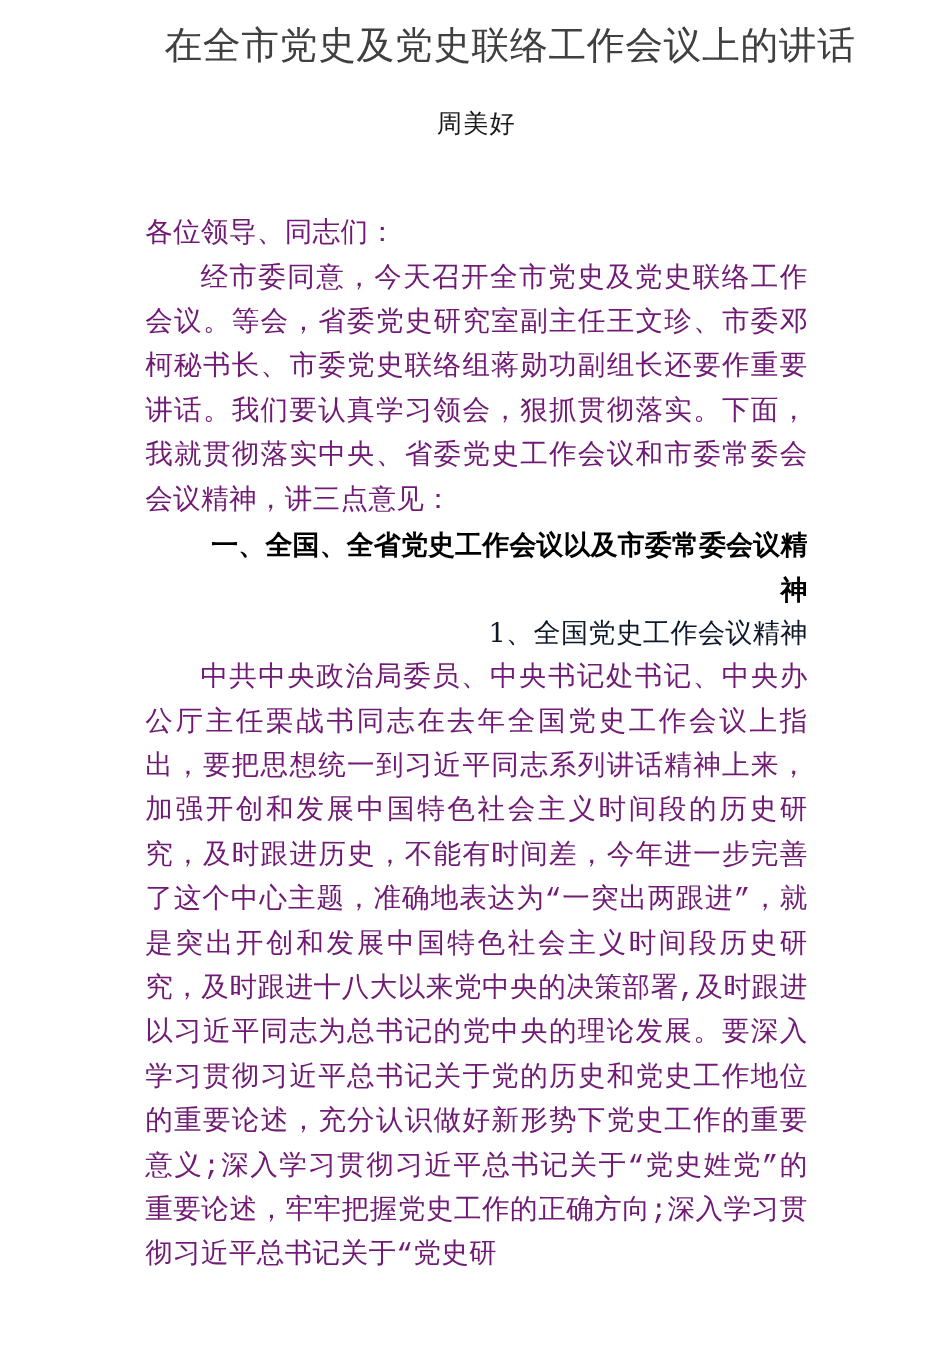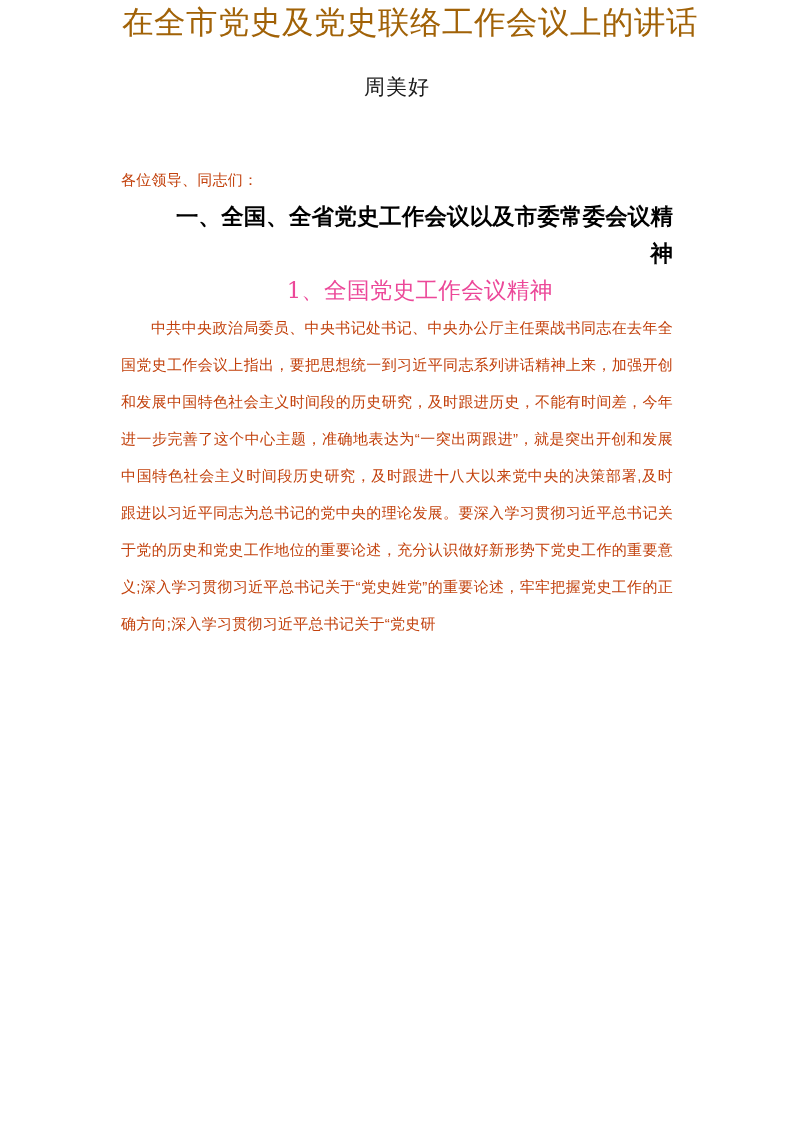--- a/index.html
+++ b/index.html
@@ -28,28 +28,28 @@
 
   .content {
     position: absolute;
     left: 121px;
     top: 0;
     width: 552px;
   }
 
   
   .doc-title {
-    margin: 1px;
+    margin: 16px;
     text-align: center;
     font-family: "Liberation Serif", "DejaVu Serif", serif;
     font-weight: normal;
     font-size: 31.5px;
     line-height: 44px;
     letter-spacing: 0.5px;
-    color: #a16207;
+    color: #404040;
     white-space: nowrap;
   }
 
   .doc-author {
     margin: 15px;
     padding-top: 12px;
     text-align: center;
     font-family: "DejaVu Serif", "Liberation Serif", serif;
     font-size: 21px;
     line-height: 30px;
@@ -57,24 +57,24 @@
     color: #1a1a1a;
   }
 
   
   .body-block {
     padding-top: 44px;
   }
 
   p.para {
     margin: 0;
-    font-family: Liberation Sans, sans-serif;
-    font-size: 15px;
+    font-family: Liberation Mono, monospace;
+    font-size: 23px;
     line-height: 37px;
-    color: #c2410c;
+    color: #701a75;
     text-align: justify;
     text-justify: inter-character;
     letter-spacing: 0.25px;
     word-break: break-all;
   }
 
   p.indent2 { text-indent: 2em; }
   p.indent0 { text-indent: 0; }
 
   
@@ -91,38 +91,39 @@
   }
 
   
   p.heading-2 {
     margin: 0;
     text-indent: 2em;
     font-family: "DejaVu Serif", "Liberation Serif", serif;
     font-size: 22.6px;
     line-height: 37px;
     letter-spacing: 0.25px;
-    color: #ec4899;
-    text-align: center;
+    color: #0f172a;
+    text-align: right;
   }
 </style>
 </head>
 <body>
 
 <div class="page">
   <div class="content">
 
     <h1 class="doc-title">在全市党史及党史联络工作会议上的讲话</h1>
 
     <p class="doc-author">周美好</p>
 
     <div class="body-block">
 
       <p class="para indent0">各位领导、同志们：</p>
 
+      <p class="para indent2">经市委同意，今天召开全市党史及党史联络工作会议。等会，省委党史研究室副主任王文珍、市委邓柯秘书长、市委党史联络组蒋勋功副组长还要作重要讲话。我们要认真学习领会，狠抓贯彻落实。下面，我就贯彻落实中央、省委党史工作会议和市委常委会会议精神，讲三点意见：</p>
 
       <p class="heading-1">一、全国、全省党史工作会议以及市委常委会议精神</p>
 
       <p class="heading-2">1、全国党史工作会议精神</p>
 
       <p class="para indent2">中共中央政治局委员、中央书记处书记、中央办公厅主任栗战书同志在去年全国党史工作会议上指出，要把思想统一到习近平同志系列讲话精神上来，加强开创和发展中国特色社会主义时间段的历史研究，及时跟进历史，不能有时间差，今年进一步完善了这个中心主题，准确地表达为“一突出两跟进”，就是突出开创和发展中国特色社会主义时间段历史研究，及时跟进十八大以来党中央的决策部署,及时跟进以习近平同志为总书记的党中央的理论发展。要深入学习贯彻习近平总书记关于党的历史和党史工作地位的重要论述，充分认识做好新形势下党史工作的重要意义;深入学习贯彻习近平总书记关于“党史姓党”的重要论述，牢牢把握党史工作的正确方向;深入学习贯彻习近平总书记关于“党史研</p>
 
     </div>
   </div>
 </div>

